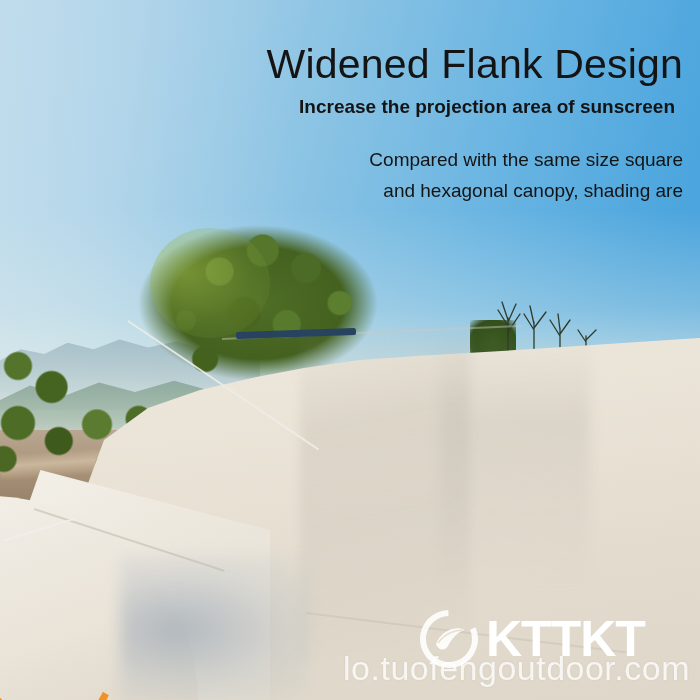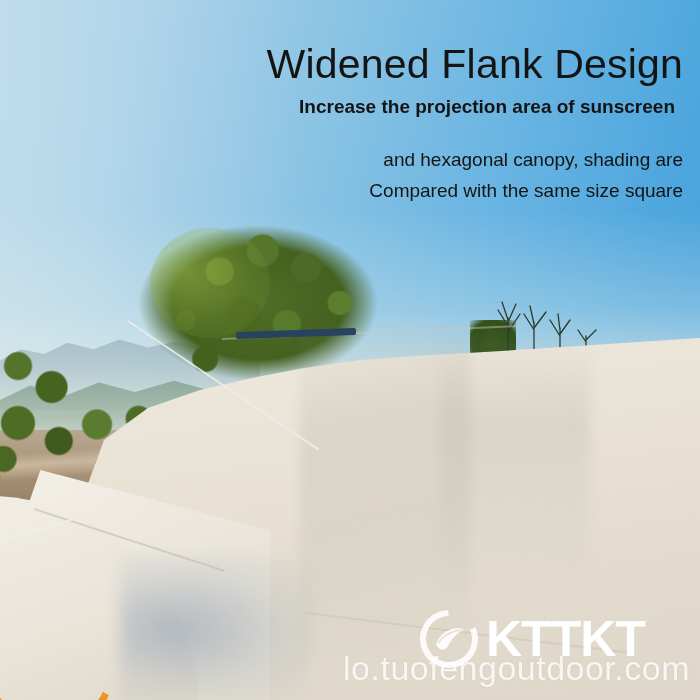--- a/index.html
+++ b/index.html
@@ -407,22 +407,22 @@
   <div class="canopy-shade-c"></div>
   <div class="canopy-seam-1"></div>
   <div class="canopy-seam-2"></div>
   <div class="guy-rope-2"></div>
   <div class="orange-pole"></div>
 
   <div class="text-block">
     <h1 class="headline">Widened Flank Design</h1>
     <div class="subhead">Increase the projection area of sunscreen</div>
     <p class="body-copy">
+      <span class="line">Compared with the same size square</span>
       <span class="line">and hexagonal canopy, shading are</span>
-      <span class="line">Compared with the same size square</span>
     </p>
   </div>
 
   <div class="watermark">lo.tuofengoutdoor.com</div>
 
   <div class="logo">
     <span class="logo-mark">
       <svg width="62" height="62" viewBox="0 0 62 62">
         <circle cx="31" cy="31" r="26" fill="none" stroke="rgba(255,255,255,0.88)" stroke-width="6" stroke-dasharray="132 32" transform="rotate(-24 31 31)"></circle>
         <path d="M18 36 C24 20, 42 18, 46 22 C40 24, 34 30, 30 38

